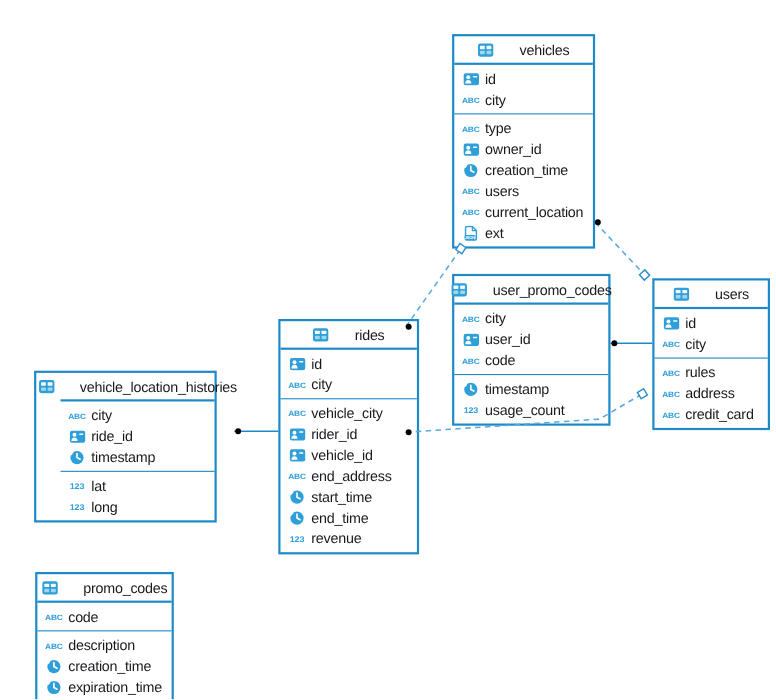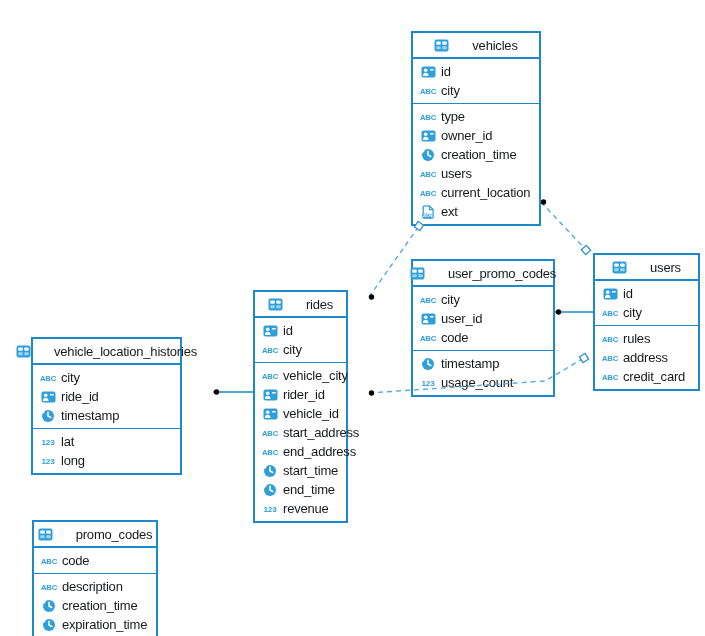--- a/index.html
+++ b/index.html
@@ -139,21 +139,21 @@
                 <path d="M2.4 0.9 h5 l3.7 3.7 v7.4 a1.2 1.2 0 0 1 -1.2 1.2 h-7.5 a1.2 1.2 0 0 1 -1.2 -1.2 v-9.9 a1.2 1.2 0 0 1 1.2 -1.2 z" fill="none" stroke="#2f9fd9" stroke-width="1.3"></path>
                 <path d="M7.4 0.9 v3.7 h3.7" fill="none" stroke="#2f9fd9" stroke-width="1.1"></path>
                 <rect x="0.3" y="8.7" width="9.8" height="4.4" rx="1" fill="#2f9fd9"></rect>
                 <text x="5.2" y="12.2" text-anchor="middle" font-size="3.8" font-weight="bold" fill="#fff" font-family="Liberation Sans, sans-serif">JSON</text>
               </svg>
             </span>
             <span class="fname">ext</span>
           </div>
         </div>
       </div>
-      <div class="table" style="left: 411px; top: 259px; width: 144px;">
+      <div class="table" style="left: 411px; top: 249px; width: 144px;">
         <div class="thead">
           <span class="icon">
             <svg width="15" height="13" viewBox="0 0 15 13">
               <rect x="0.5" y="0.5" width="14" height="12" rx="2.2" fill="#2f9fd9"></rect>
               <rect x="2.3" y="2.6" width="4.4" height="3.1" rx="0.6" fill="#fff" opacity="0.95"></rect>
               <rect x="8.3" y="2.6" width="4.4" height="3.1" rx="0.6" fill="#fff" opacity="0.95"></rect>
               <rect x="2.3" y="7.2" width="4.4" height="3.1" rx="0.6" fill="#fff" opacity="0.55"></rect>
               <rect x="8.3" y="7.2" width="4.4" height="3.1" rx="0.6" fill="#fff" opacity="0.55"></rect>
             </svg>
           </span>
@@ -265,21 +265,21 @@
           <div class="row">
             <span class="icon">
               <svg width="18" height="9" viewBox="0 0 18 9">
                 <text x="9" y="7.6" text-anchor="middle" font-size="7" font-weight="bold" font-family="Liberation Sans, sans-serif" fill="#2f9fd9" textLength="16" lengthAdjust="spacingAndGlyphs">ABC</text>
               </svg>
             </span>
             <span class="fname">credit_card</span>
           </div>
         </div>
       </div>
-      <div class="table" style="left: 253px; top: 290px; width: 95px;">
+      <div class="table" style="left: 253px; top: 290px; width: 128px;">
         <div class="thead">
           <span class="icon">
             <svg width="15" height="13" viewBox="0 0 15 13">
               <rect x="0.5" y="0.5" width="14" height="12" rx="2.2" fill="#2f9fd9"></rect>
               <rect x="2.3" y="2.6" width="4.4" height="3.1" rx="0.6" fill="#fff" opacity="0.95"></rect>
               <rect x="8.3" y="2.6" width="4.4" height="3.1" rx="0.6" fill="#fff" opacity="0.95"></rect>
               <rect x="2.3" y="7.2" width="4.4" height="3.1" rx="0.6" fill="#fff" opacity="0.55"></rect>
               <rect x="8.3" y="7.2" width="4.4" height="3.1" rx="0.6" fill="#fff" opacity="0.55"></rect>
             </svg>
           </span>
@@ -337,28 +337,20 @@
               </svg>
             </span>
             <span class="fname">vehicle_id</span>
           </div>
           <div class="row">
             <span class="icon">
               <svg width="18" height="9" viewBox="0 0 18 9">
                 <text x="9" y="7.6" text-anchor="middle" font-size="7" font-weight="bold" font-family="Liberation Sans, sans-serif" fill="#2f9fd9" textLength="16" lengthAdjust="spacingAndGlyphs">ABC</text>
               </svg>
             </span>
-            <span class="fname">start_address</span>
-          </div>
-          <div class="row">
-            <span class="icon">
-              <svg width="18" height="9" viewBox="0 0 18 9">
-                <text x="9" y="7.6" text-anchor="middle" font-size="7" font-weight="bold" font-family="Liberation Sans, sans-serif" fill="#2f9fd9" textLength="16" lengthAdjust="spacingAndGlyphs">ABC</text>
-              </svg>
-            </span>
             <span class="fname">end_address</span>
           </div>
           <div class="row">
             <span class="icon">
               <svg width="14" height="14" viewBox="0 0 14 14">
                 <circle cx="7" cy="7" r="6" fill="#2f9fd9"></circle>
                 <path d="M3.2 1.9 A6.9 6.9 0 0 0 1.3 4.4" stroke="#fff" stroke-width="2" fill="none"></path>
                 <path d="M7 3.3 L7 7 L9.8 8.5" stroke="#fff" stroke-width="1.5" fill="none" stroke-linecap="round"></path>
               </svg>
             </span>
@@ -377,21 +369,21 @@
           <div class="row">
             <span class="icon">
               <svg width="18" height="9" viewBox="0 0 18 9">
                 <text x="9" y="7.6" text-anchor="middle" font-size="7.5" font-weight="bold" font-family="Liberation Sans, sans-serif" fill="#2f9fd9" textLength="13" lengthAdjust="spacingAndGlyphs">123</text>
               </svg>
             </span>
             <span class="fname">revenue</span>
           </div>
         </div>
       </div>
-      <div class="table" style="left: 31px; top: 337px; width: 151px;">
+      <div class="table" style="left: 31px; top: 337px; width: 166px; padding-left: 22px;">
         <div class="thead">
           <span class="icon">
             <svg width="15" height="13" viewBox="0 0 15 13">
               <rect x="0.5" y="0.5" width="14" height="12" rx="2.2" fill="#2f9fd9"></rect>
               <rect x="2.3" y="2.6" width="4.4" height="3.1" rx="0.6" fill="#fff" opacity="0.95"></rect>
               <rect x="8.3" y="2.6" width="4.4" height="3.1" rx="0.6" fill="#fff" opacity="0.95"></rect>
               <rect x="2.3" y="7.2" width="4.4" height="3.1" rx="0.6" fill="#fff" opacity="0.55"></rect>
               <rect x="8.3" y="7.2" width="4.4" height="3.1" rx="0.6" fill="#fff" opacity="0.55"></rect>
             </svg>
           </span>

